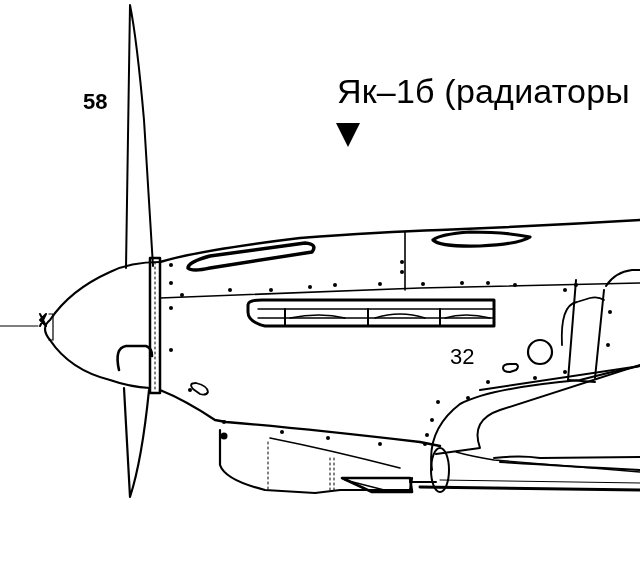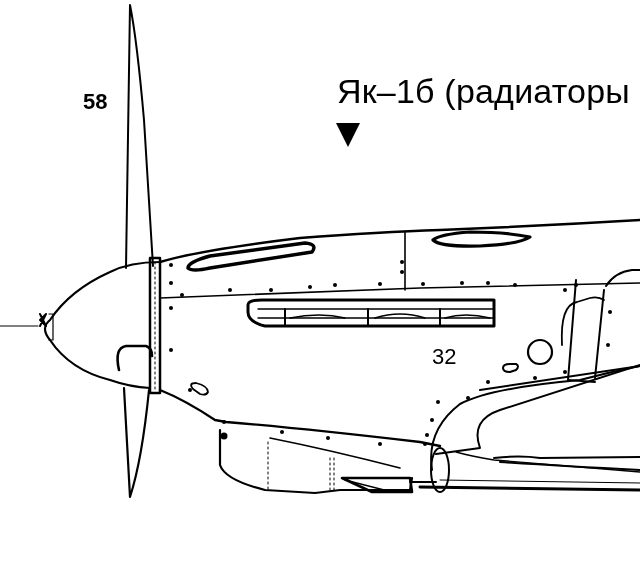--- a/index.html
+++ b/index.html
@@ -8,21 +8,21 @@
     .title-label {
       position: absolute; left: 337px; top: 72px;
       font-family: "Liberation Sans", sans-serif; font-size: 34px; color: #000;
       white-space: nowrap; letter-spacing: 0.2px;
     }
     .callout-58 {
       position: absolute; left: 83px; top: 89px;
       font-family: "Liberation Sans", sans-serif; font-size: 22px; font-weight: bold; color: #000;
     }
     .callout-32 {
-      position: absolute; left: 432px; top: 344px;
+      position: absolute; left: 450px; top: 344px;
       font-family: "Liberation Sans", sans-serif; font-size: 22px; color: #000;
     }
     .marker {
       position: absolute; left: 336px; top: 123px; width: 0; height: 0;
       border-left: 12px solid transparent; border-right: 12px solid transparent;
       border-top: 24px solid #000;
     }
   </style>
 </head>
 <body>

